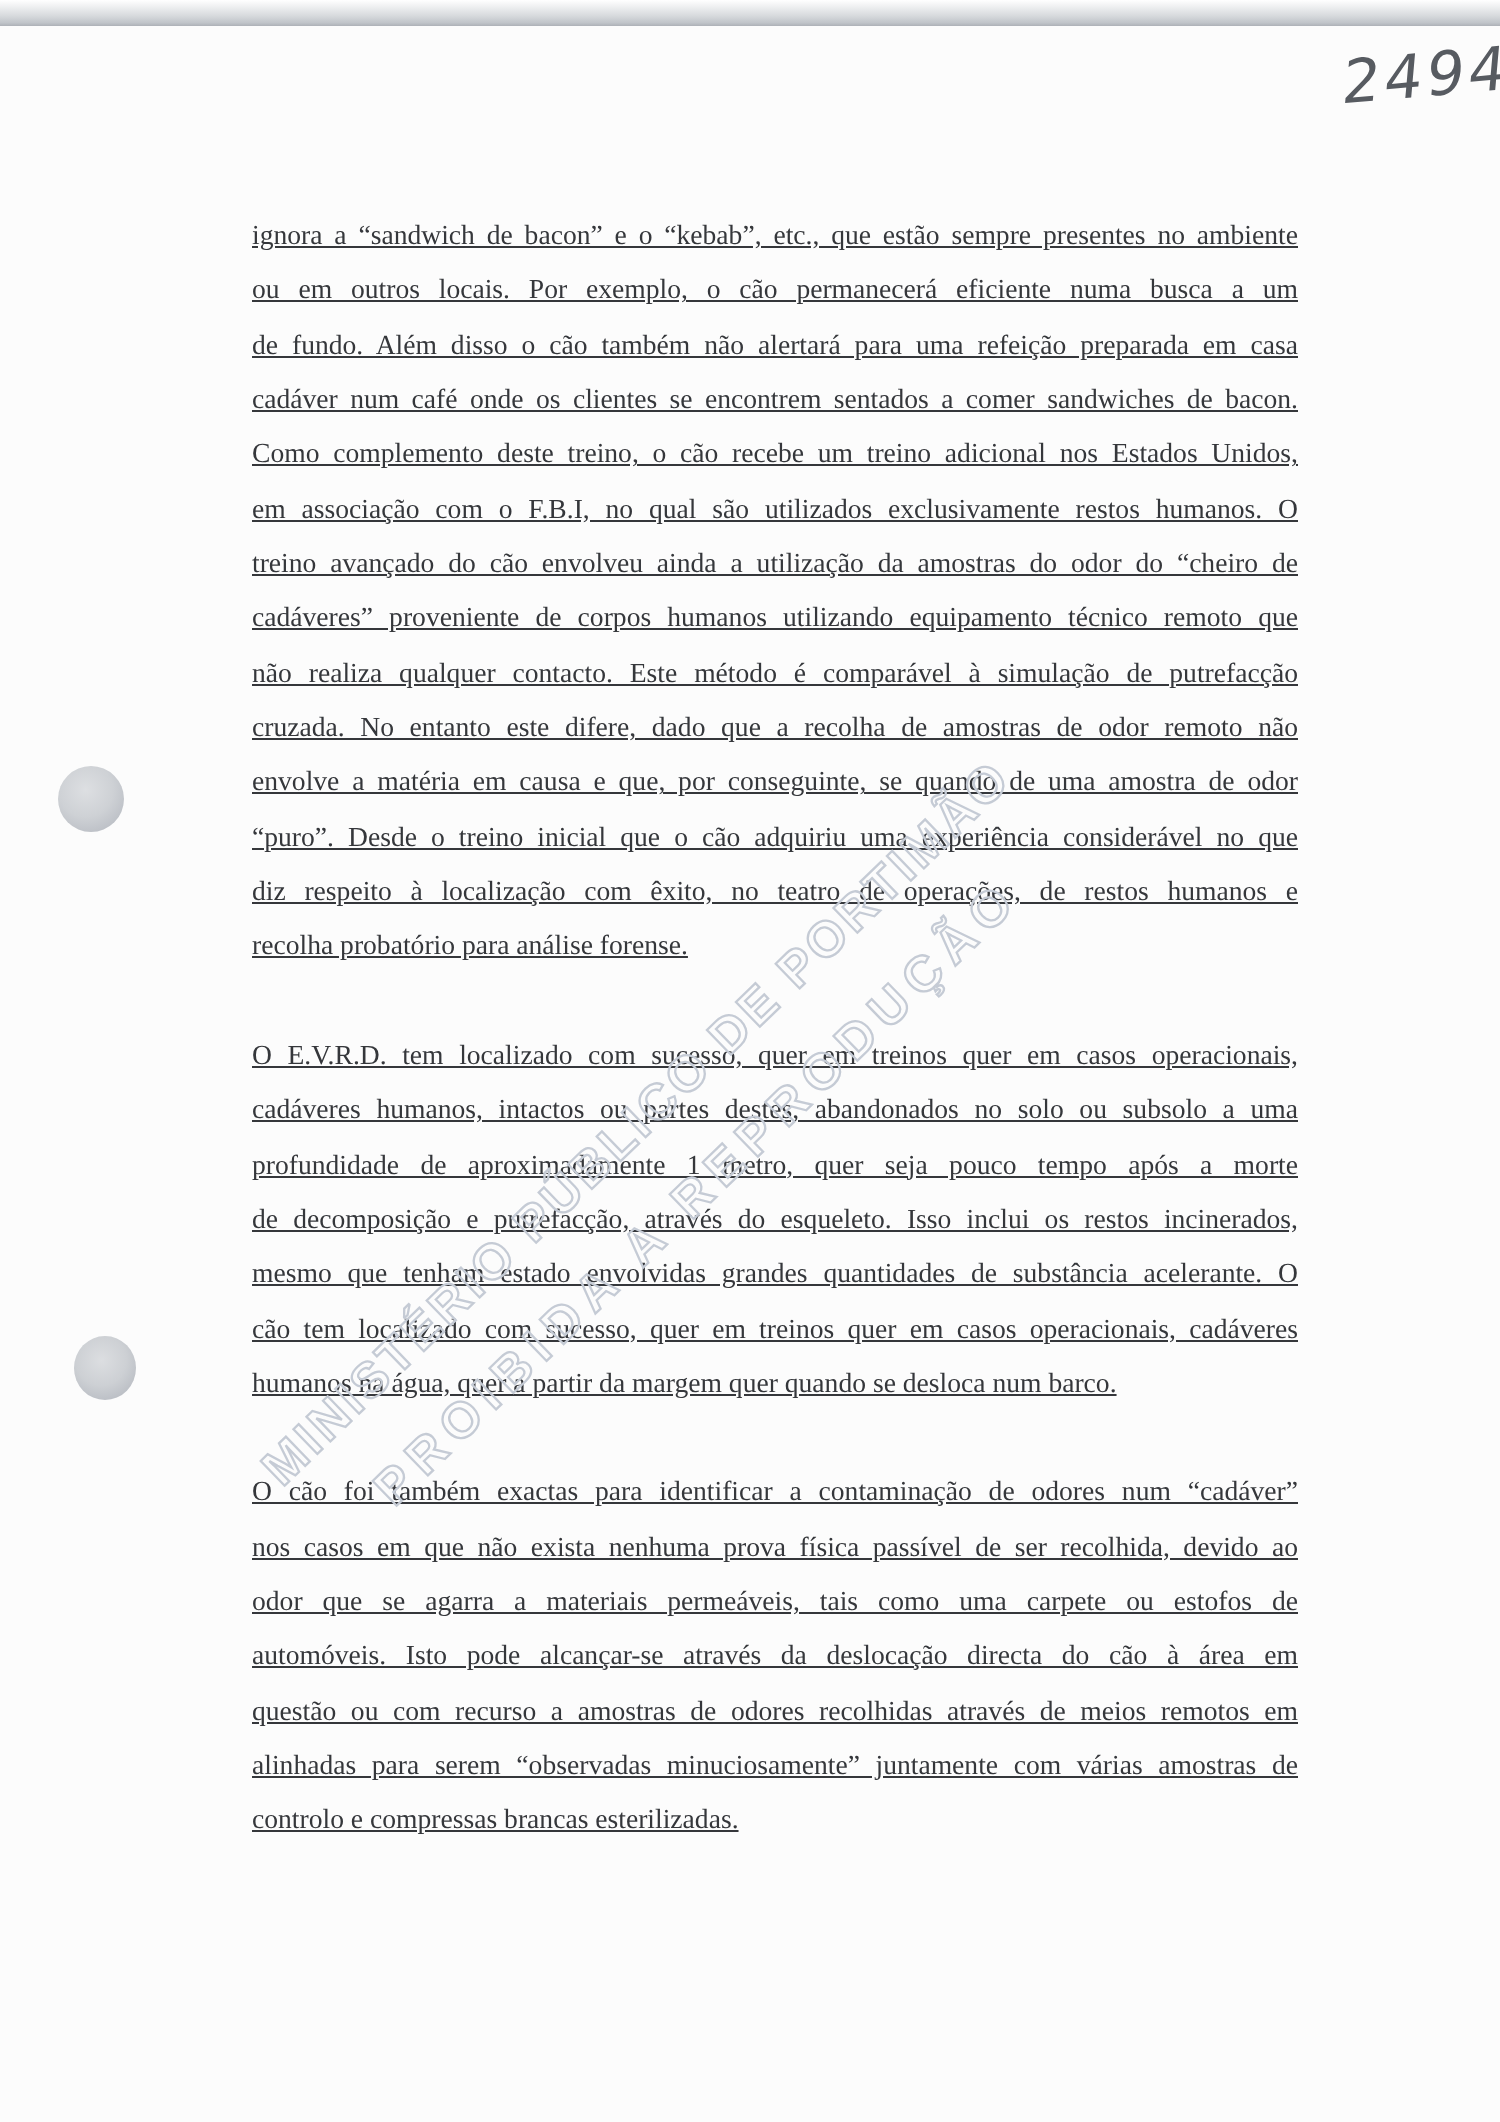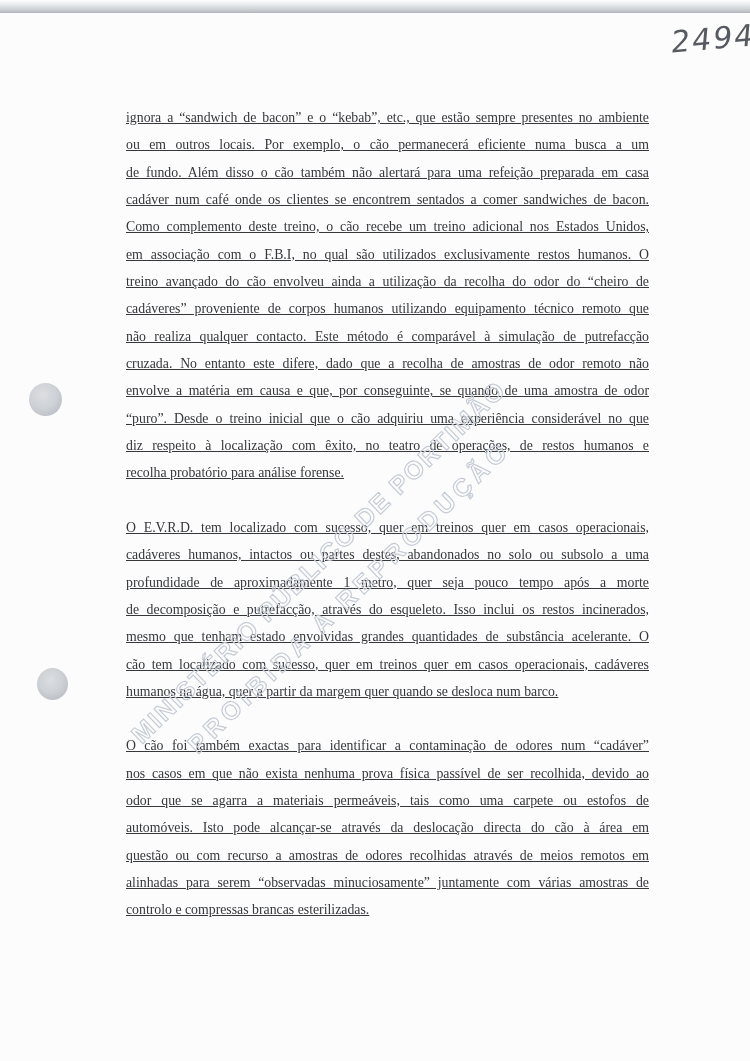--- a/index.html
+++ b/index.html
@@ -106,21 +106,21 @@
 
   <div class="text">
 
     <div class="para">
       <div class="line">ignora a “sandwich de bacon” e o “kebab”, etc., que estão sempre presentes no ambiente</div>
       <div class="line">ou em outros locais. Por exemplo, o cão permanecerá eficiente numa busca a um</div>
       <div class="line">de fundo. Além disso o cão também não alertará para uma refeição preparada em casa</div>
       <div class="line">cadáver num café onde os clientes se encontrem sentados a comer sandwiches de bacon.</div>
       <div class="line">Como complemento deste treino, o cão recebe um treino adicional nos Estados Unidos,</div>
       <div class="line">em associação com o F.B.I, no qual são utilizados exclusivamente restos humanos. O</div>
-      <div class="line">treino avançado do cão envolveu ainda a utilização da recolha do odor do “cheiro de</div>
+      <div class="line">treino avançado do cão envolveu ainda a utilização da amostras do odor do “cheiro de</div>
       <div class="line">cadáveres” proveniente de corpos humanos utilizando equipamento técnico remoto que</div>
       <div class="line">não realiza qualquer contacto. Este método é comparável à simulação de putrefacção</div>
       <div class="line">cruzada. No entanto este difere, dado que a recolha de amostras de odor remoto não</div>
       <div class="line">envolve a matéria em causa e que, por conseguinte, se quando de uma amostra de odor</div>
       <div class="line">“puro”. Desde o treino inicial que o cão adquiriu uma experiência considerável no que</div>
       <div class="line">diz respeito à localização com êxito, no teatro de operações, de restos humanos e</div>
       <div class="line last">recolha probatório para análise forense.</div>
     </div>
 
     <div class="para">

